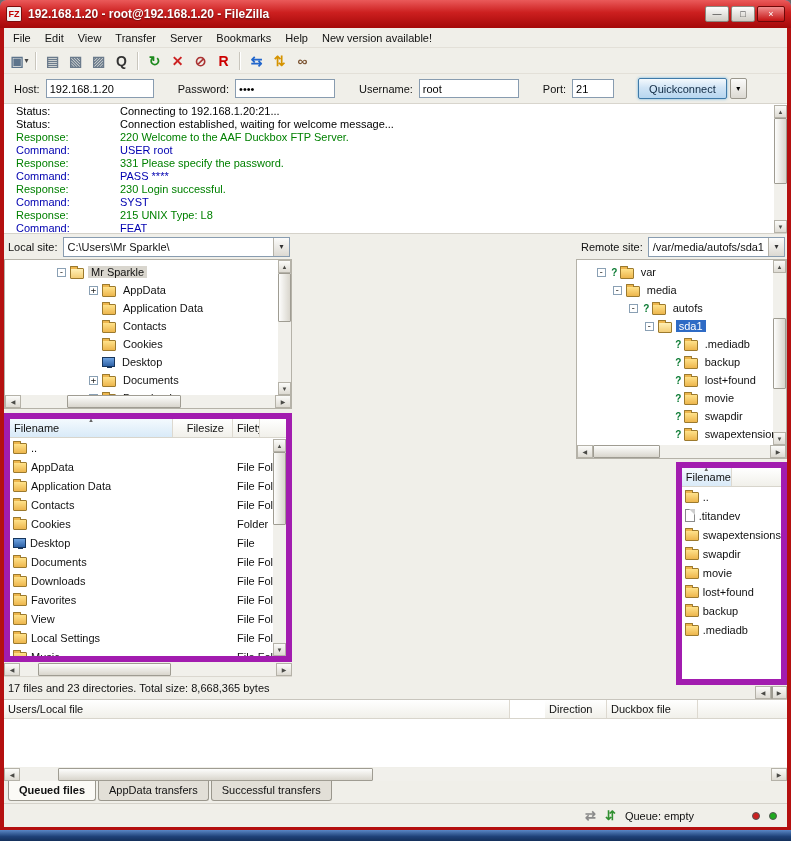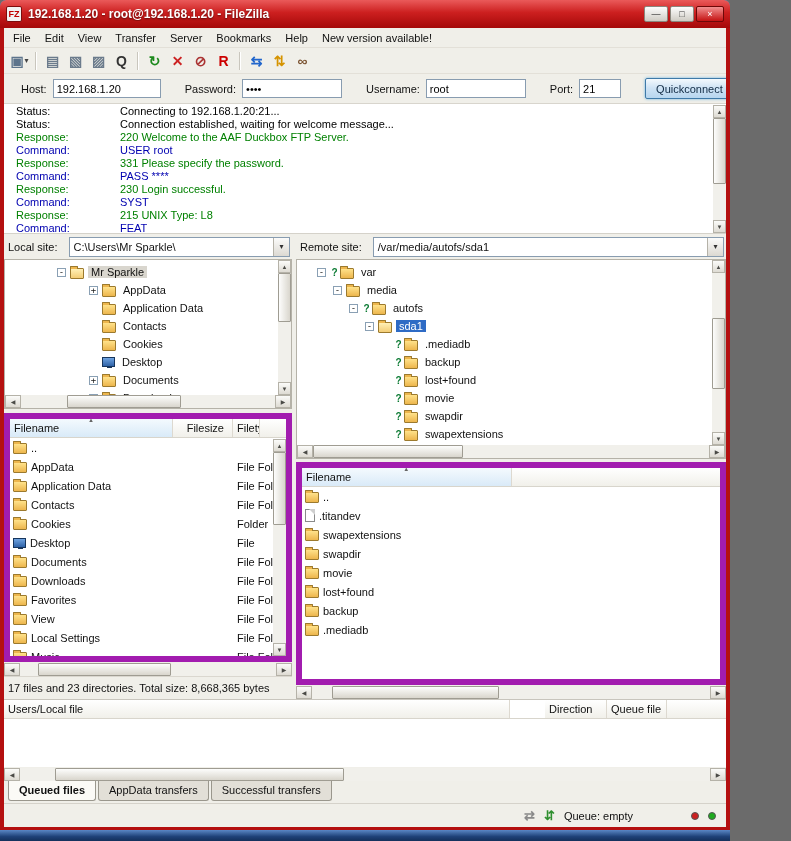--- a/index.html
+++ b/index.html
@@ -1,18 +1,18 @@
 <!DOCTYPE html>
 <html><head>
 <meta charset="utf-8">
 <style>
   *{box-sizing:border-box;margin:0;padding:0;}
   html,body{background:#6b6b6b;}
   body{font-family:"Liberation Sans",sans-serif;font-size:11px;color:#111;}
-  .window{width:730px;height:841px;position:relative;background:#0ea5e9;border-radius:6px 6px 0 0;overflow:hidden;}
+  .window{width:791px;height:841px;position:relative;background:#0ea5e9;border-radius:6px 6px 0 0;overflow:hidden;}
 
   
   .titlebar{height:28px;display:flex;align-items:center;padding:0 6px;
     background:linear-gradient(180deg,#ea5a5a 0%,#cc1f1f 45%,#a50909 100%);}
   .fz-logo{width:16px;height:16px;background:#f2f2f2;color:#c00000;font-weight:bold;font-size:9px;
     display:flex;align-items:center;justify-content:center;border-radius:2px;margin-right:6px;border:1px solid #7d0c0c;flex:none;}
   .title-text{color:#fff;font-weight:bold;font-size:12px;text-shadow:0 1px 2px rgba(0,0,0,.55);flex:1;white-space:nowrap;overflow:hidden;}
   .win-btns{display:flex;gap:2px;flex:none;}
   .wbtn{width:24px;height:16px;display:flex;align-items:center;justify-content:center;font-size:9px;
     background:linear-gradient(#fdfdfd,#cfccc4);border:1px solid #8a877e;border-radius:2px;color:#333;}
@@ -24,42 +24,42 @@
   
   .menubar{height:20px;flex:none;display:flex;align-items:center;padding-left:2px;border-bottom:1px solid #e3e0d8;}
   .menu-item{padding:3px 7px;white-space:nowrap;}
   .toolbar{height:26px;flex:none;display:flex;align-items:center;padding-left:4px;border-bottom:1px solid #e3e0d8;}
   .tb-btn{height:22px;min-width:23px;display:flex;align-items:center;justify-content:center;padding:0 2px;border-radius:2px;}
   .tb-ic{font-size:14px;line-height:1;font-weight:bold;}
   .tb-dd{font-size:8px;color:#444;margin-left:1px;}
   .tb-sep{width:2px;height:18px;border-left:1px solid #c9c6bd;border-right:1px solid #fff;margin:0 4px;}
 
   
-  .quickconnect{height:30px;flex:none;display:flex;align-items:center;padding-left:17px;border-bottom:1px solid #d8d5cd;}
+  .quickconnect{height:30px;flex:none;display:flex;align-items:center;padding-left:10px;border-bottom:1px solid #d8d5cd;}
   .qc-group{display:flex;align-items:center;margin-right:24px;}
   .qc-label{margin-right:6px;white-space:nowrap;}
   .qc-input{height:19px;border:1px solid #889cb0;padding:1px 3px;font:11px "Liberation Sans",sans-serif;background:#fff;}
   .w-host{width:108px;} .w-user{width:100px;} .w-pass{width:100px;} .w-port{width:42px;}
   .qc-btn{height:21px;padding:0 10px;font:11px "Liberation Sans",sans-serif;color:#102a43;
     background:linear-gradient(#f4f9fd,#d0e4f5 45%,#b7d6ef);border:1px solid #3f7aa8;border-radius:2px;box-shadow:0 0 3px #6db3e0;}
   .qc-dd{width:17px;height:21px;margin-left:3px;font-size:8px;background:linear-gradient(#fbfbfa,#dcd9d2);
     border:1px solid #9a978d;border-radius:2px;}
 
   
   .log{height:130px;flex:none;background:#fff;position:relative;border-bottom:1px solid #d5d2ca;overflow:hidden;padding:1px 16px 0 12px;}
   .log-row{height:13px;line-height:13px;white-space:nowrap;}
   .log-label{display:inline-block;width:104px;}
 
   
   .panes{flex:1;display:flex;min-height:0;}
   .pane{display:flex;flex-direction:column;min-width:0;}
   .pane.local{width:288px;flex:none;}
-  .pane.remote{flex:1;}
+  .pane.remote{flex:1;align-items:flex-end;}
   .vdivider{width:4px;flex:none;background:#f0efe9;}
-  .site-row{height:25px;flex:none;display:flex;align-items:center;padding:0 2px 0 4px;gap:11px;}
+  .site-row{height:25px;flex:none;display:flex;align-items:center;padding:0 2px 0 4px;gap:5px;}
   .combo{flex:1;height:20px;background:#fff;border:1px solid #889cb0;display:flex;align-items:center;min-width:0;}
   .combo-text{flex:1;padding:0 4px;white-space:nowrap;overflow:hidden;}
   .combo-btn{width:16px;height:100%;flex:none;background:linear-gradient(#fbfbfa,#dcd9d2);border-left:1px solid #b5b2a8;
     display:flex;align-items:center;justify-content:center;font-size:8px;color:#333;}
 
   
   .tree{background:#fff;border:1px solid #b5b2a8;position:relative;overflow:hidden;flex:none;padding-top:3px;}
   .local-tree{height:150px;}
   .remote-tree{height:200px;}
   .tree-row{height:18px;display:flex;align-items:center;white-space:nowrap;}
@@ -622,21 +622,21 @@
 
       <div class="queue">
         <div class="list-header queue-cols" id="queue-header">
             <span class="hcell col0">
               <span class="hlabel">Users/Local file</span>
             </span>
             <span class="hcell col1">
               <span class="hlabel">Direction</span>
             </span>
             <span class="hcell col2">
-              <span class="hlabel">Queue file</span>
+              <span class="hlabel">Duckbox file</span>
             </span>
             <span class="hcell hfill"></span>
           </div>
         <div class="queue-body"></div>
         <div class="queue-hscroll" id="queue-hscroll">
             <div class="hscroll">
               <div class="sb-btn">◀</div>
               <div class="sb-track">
                 <div class="sb-thumb" style="left: 5%; width: 42%;"></div>
               </div>

